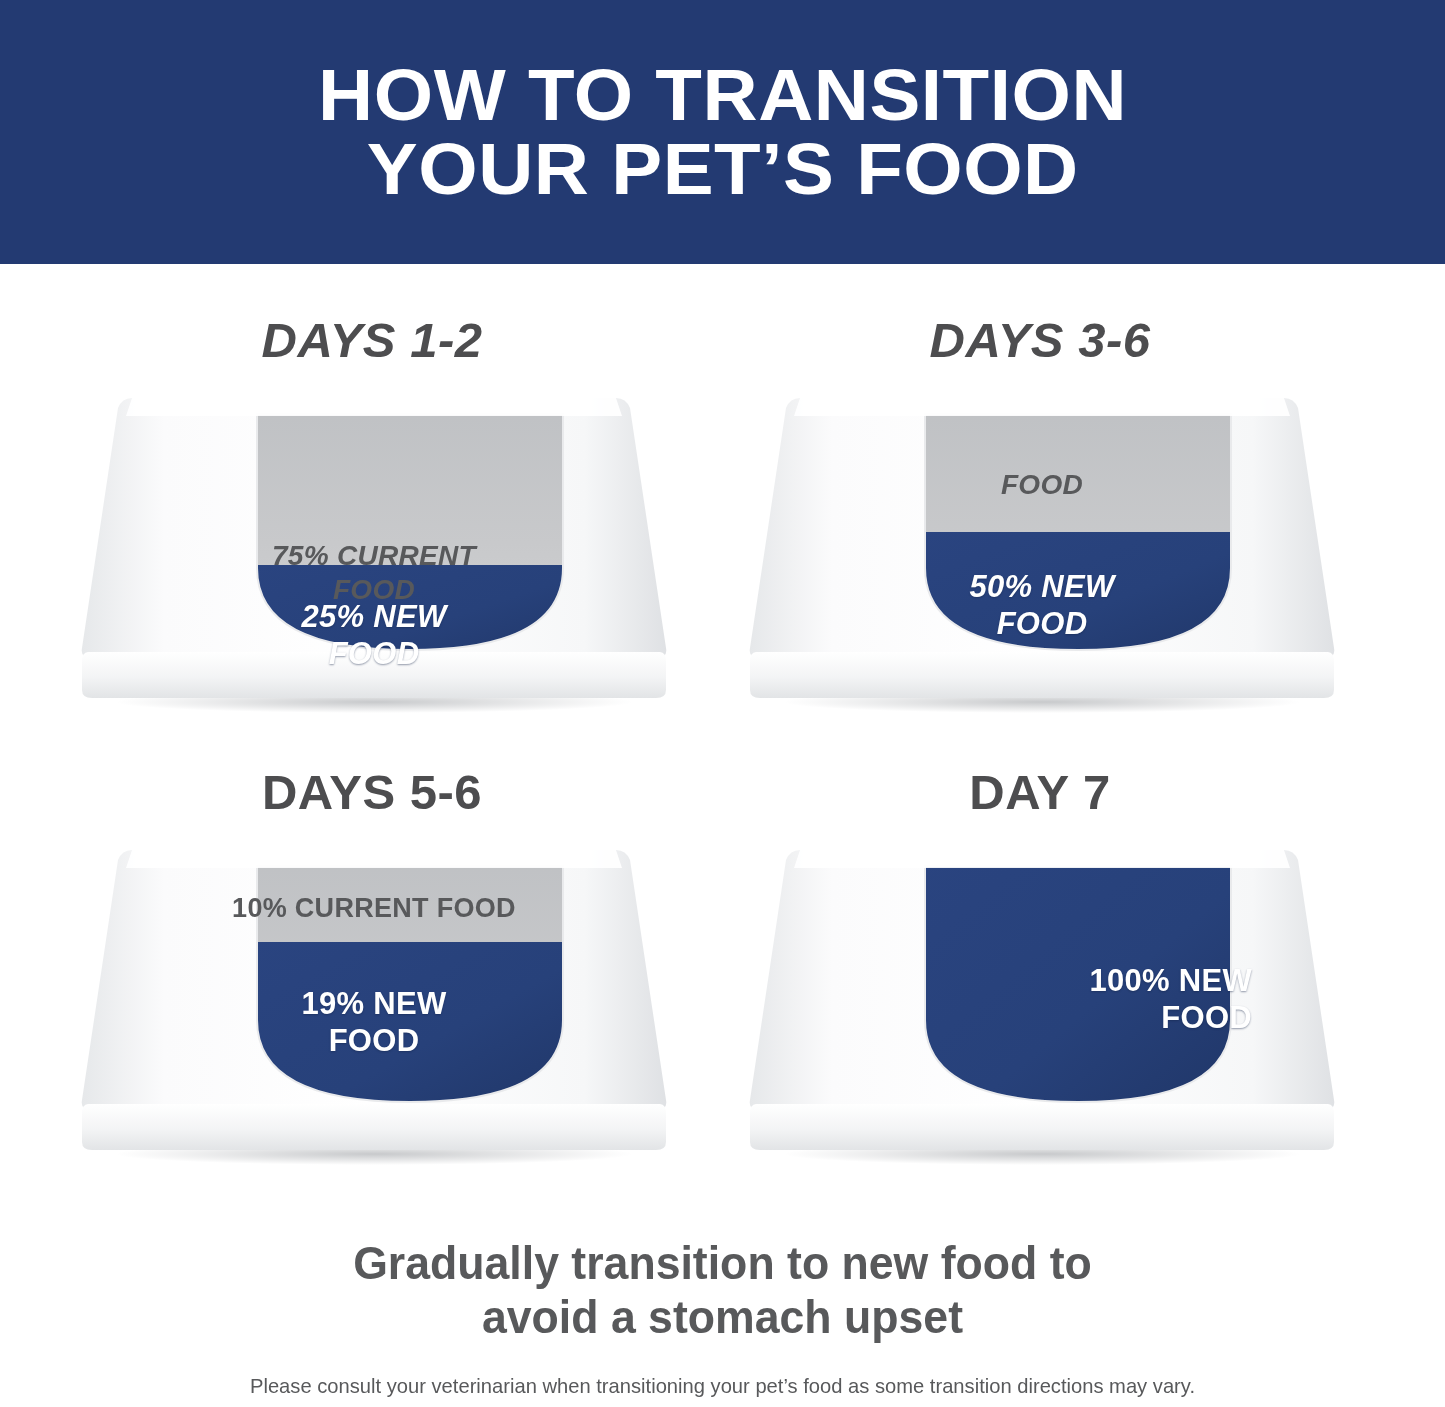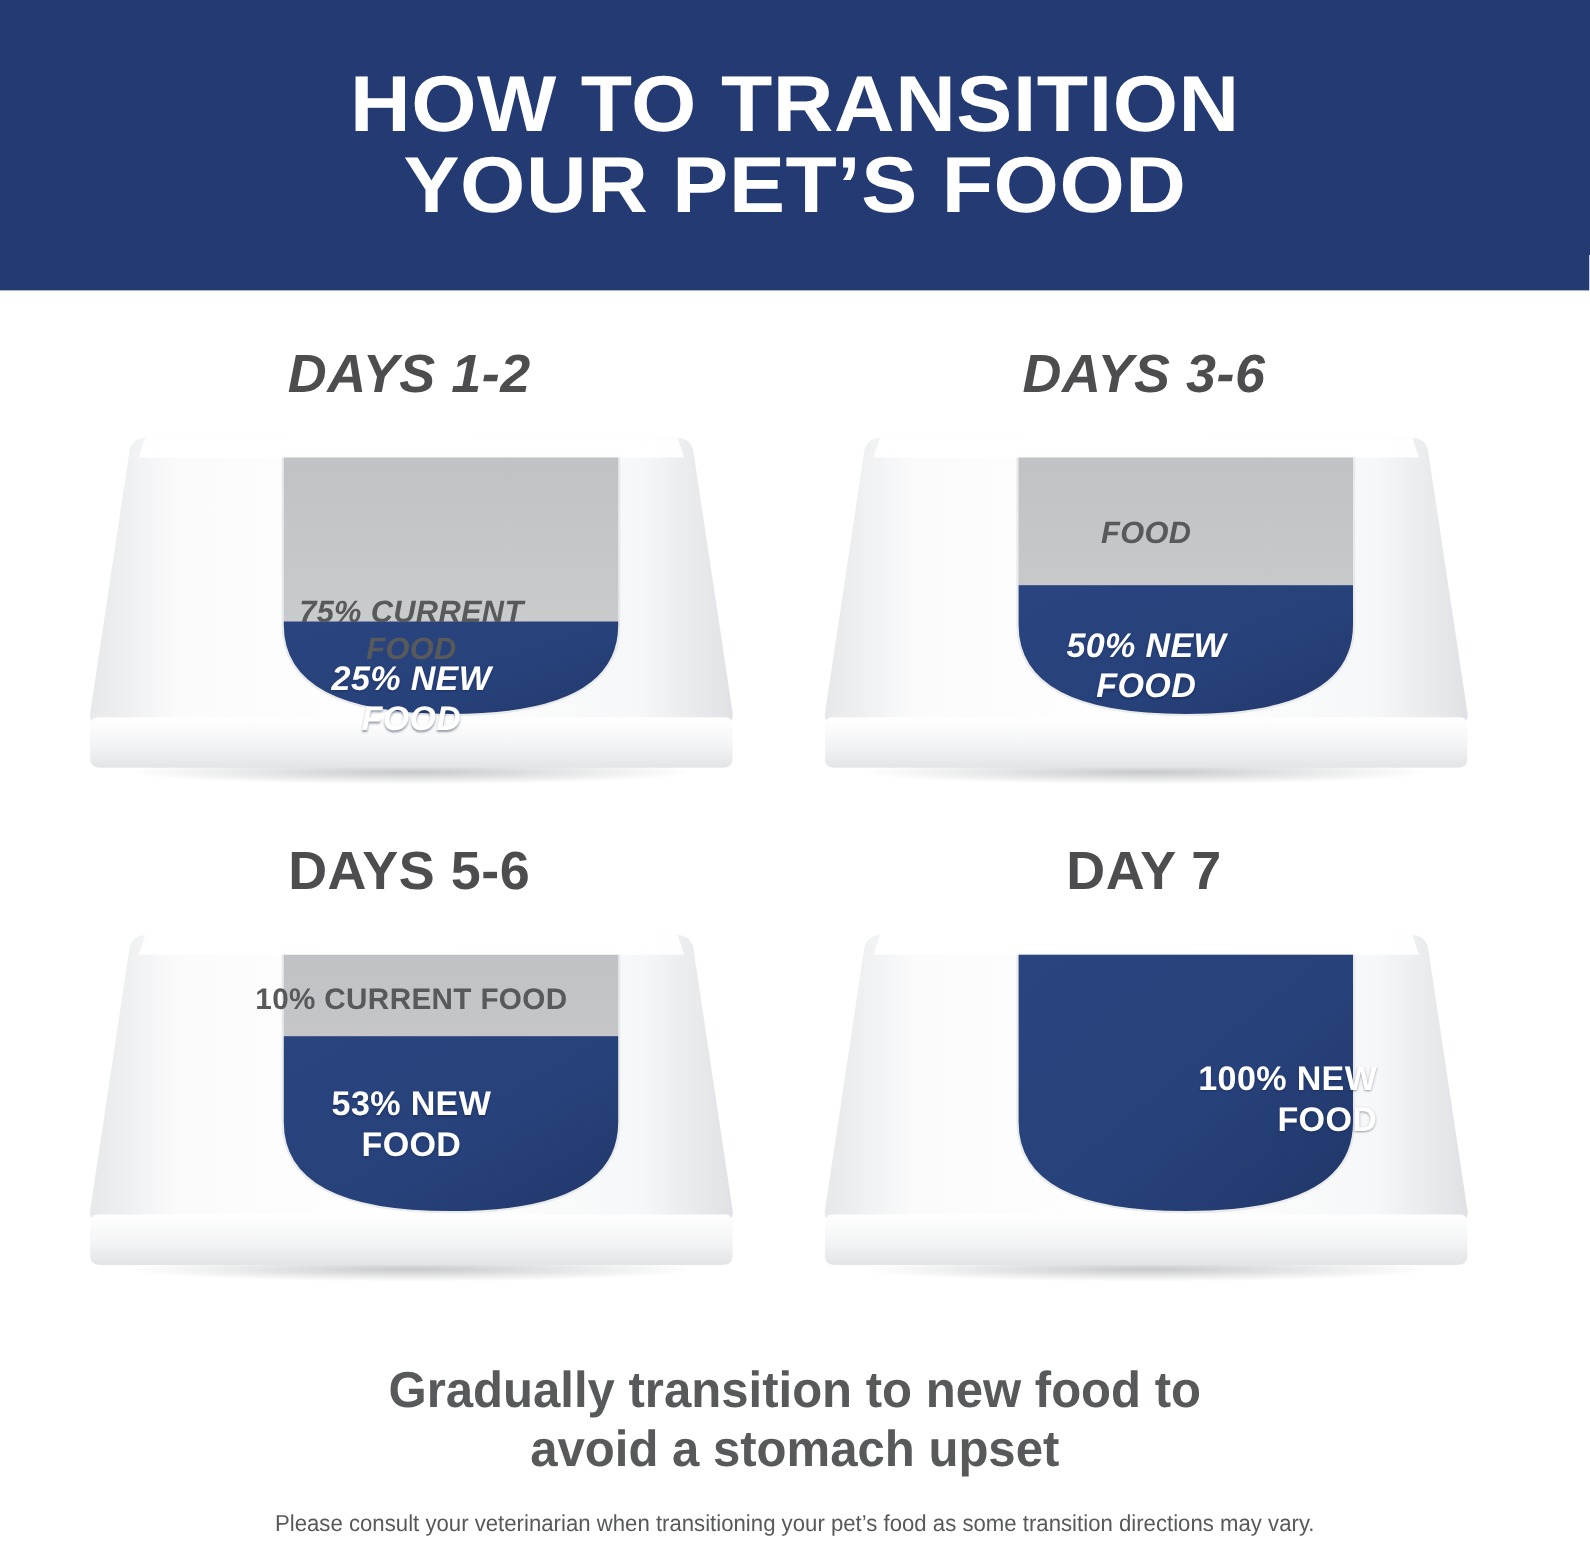--- a/index.html
+++ b/index.html
@@ -342,21 +342,21 @@
           <path d="M58,8 L542,8 L548,26 L52,26 Z" fill="#ffffff" opacity="0.92"></path>
 
           <path d="M14,262 Q8,262 8,272 L8,300 Q8,308 18,308 L582,308 Q592,308 592,300 L592,272 Q592,262 586,262 Z" fill="url(#baseGrad3)"></path>
         </svg>
 
         <div class="bowl-labels">
           <div class="label-current wide" style="top:50px;">
             <div>10% CURRENT FOOD</div>
           </div>
           <div class="label-new" style="top:143px;">
-            <div>53% NEW</div>
+            <div>19% NEW</div>
             <div>FOOD</div>
           </div>
         </div>
       </div>
     </div>
 
     <div class="bowl-cell cell-r1 cell-c1">
       <div class="bowl-title">DAY 7</div>
 
       <div class="bowl-wrap">

